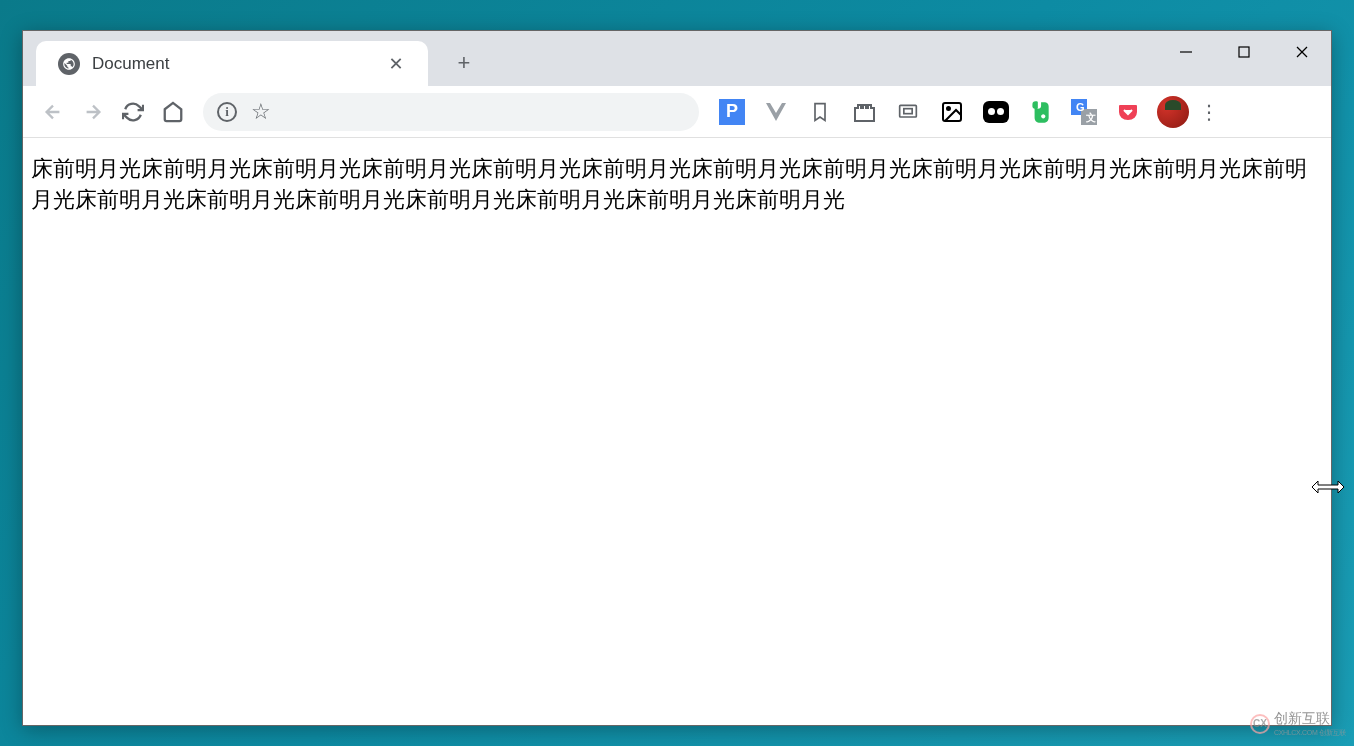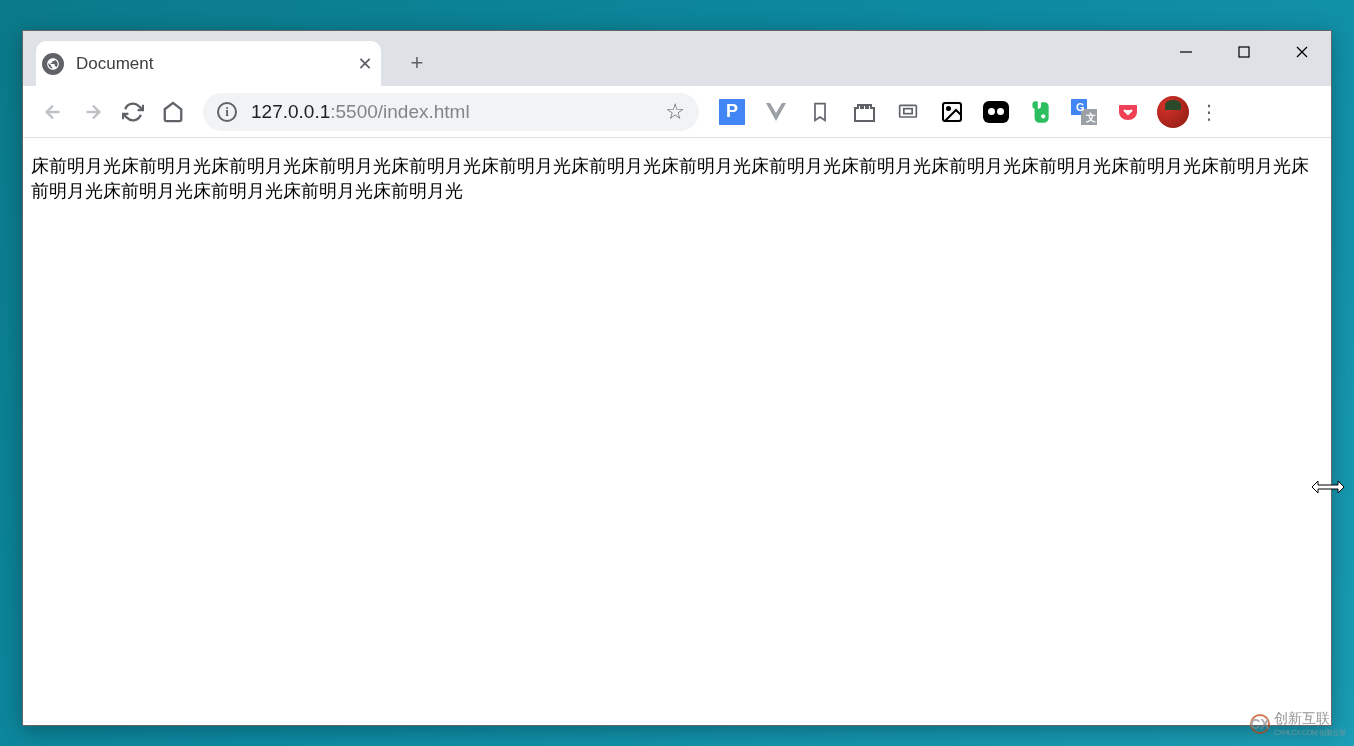--- a/index.html
+++ b/index.html
@@ -34,26 +34,26 @@
       height: 55px;
       background: #dee1e6;
       display: flex;
       align-items: flex-end;
       position: relative;
     }
     
     .tab {
       margin-left: 13px;
       height: 45px;
-      width: 345px;
+      width: 392px;
       background: #fff;
       border-radius: 10px 10px 0 0;
       display: flex;
       align-items: center;
-      padding: 0 6px;
+      padding: 0 22px;
       position: relative;
     }
     
     .tab-favicon {
       width: 22px;
       height: 22px;
       border-radius: 50%;
       background: #5f6368;
       display: flex;
       align-items: center;
@@ -317,21 +317,21 @@
     }
     
     .content {
       flex: 1;
       padding: 16px 8px;
       background: #fff;
       overflow: auto;
     }
     
     .content-text {
-      font-size: 18px;
+      font-size: 22px;
       color: #000;
       line-height: 1.4;
       word-break: break-all;
       font-family: "Microsoft YaHei", "SimSun", sans-serif;
     }
     
     .resize-cursor {
       position: absolute;
       right: 8px;
       top: 478px;
@@ -346,26 +346,26 @@
       bottom: 8px;
       display: flex;
       align-items: center;
       gap: 4px;
       opacity: 0.7;
     }
     
     .watermark-logo {
       width: 20px;
       height: 20px;
-      border: 2px solid #c2410c;
+      border: 2px solid #fca5a5;
       border-radius: 50%;
       display: flex;
       align-items: center;
       justify-content: center;
-      font-size: 14px;
+      font-size: 10px;
       color: #888;
       font-weight: bold;
     }
     
     .watermark-text {
       font-size: 14px;
       color: #666;
       font-weight: normal;
     }
     
@@ -431,23 +431,20 @@
         </svg>
     </div>
     <div class="nav-btn">
       <svg viewBox="0 0 24 24" fill="none" stroke="currentColor" stroke-width="2.5">
           <path d="M3 9l9-7 9 7v11a2 2 0 01-2 2H5a2 2 0 01-2-2z"></path>
         </svg>
     </div>
 
     <div class="address-bar">
       <div class="address-info">i</div>
-      <div class="url">
-        <span class="host">127.0.0.1</span><span class="path">:5500/index.html</span>
-      </div>
       <div class="star-btn">☆</div>
     </div>
 
     <div class="extensions">
       <div class="ext-icon ext-p">P</div>
       <div class="ext-icon ext-v">
         <svg viewBox="0 0 24 24" fill="currentColor" width="24" height="24">
             <path d="M2 3h4l6 10L18 3h4L12 21 2 3z"></path>
           </svg>
       </div>

